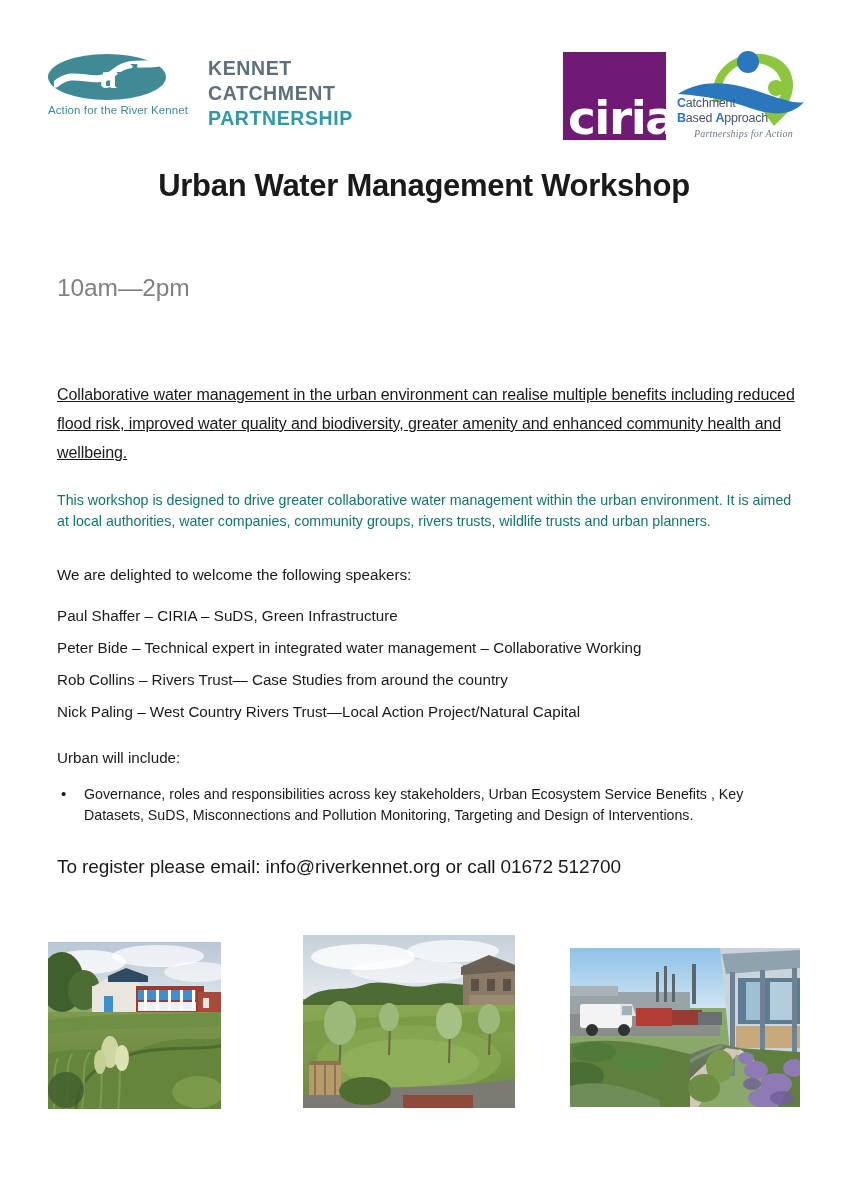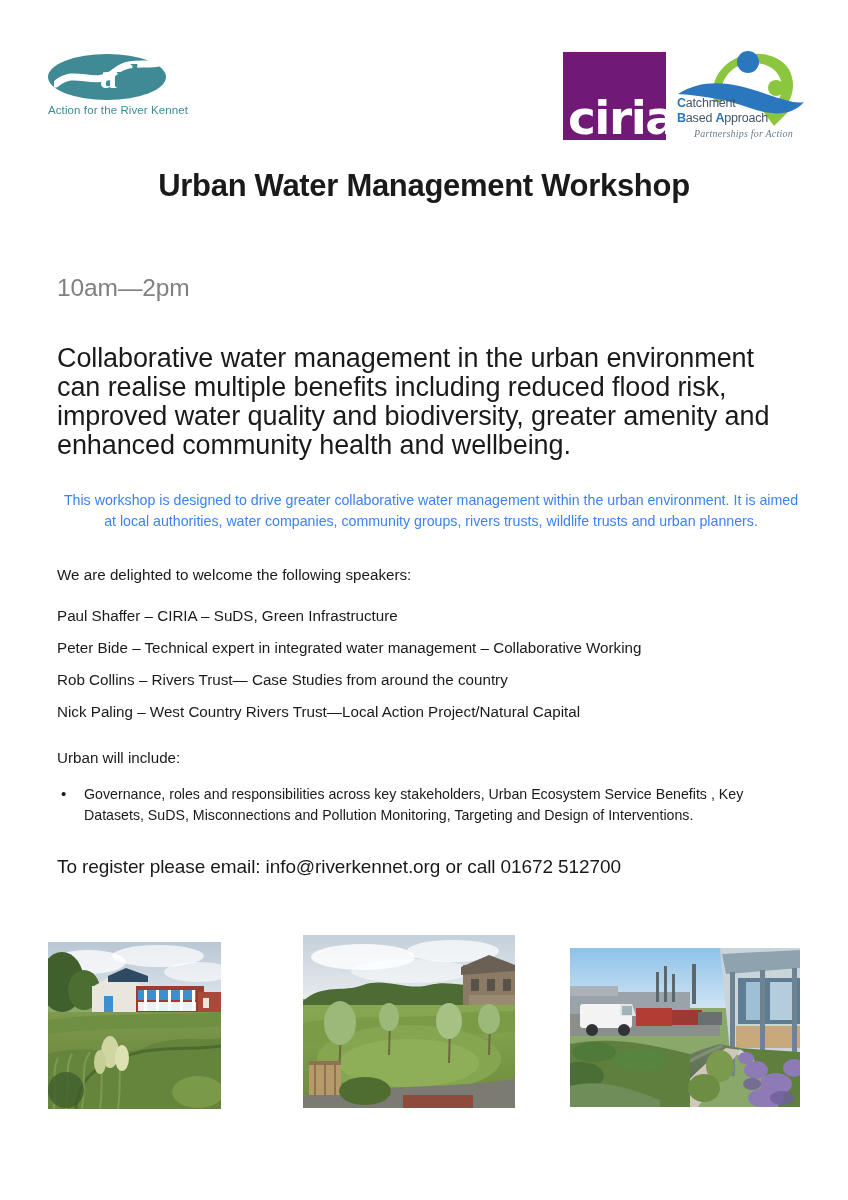--- a/index.html
+++ b/index.html
@@ -166,36 +166,36 @@
     top: 274px;
     font-size: 24.5px;
     color: #808080;
     letter-spacing: -0.1px;
   }
 
   
   .intro {
     position: absolute;
     left: 57px;
-    top: 344px;
+    top: 380px;
     width: 745px;
-    font-size: 27px;
+    font-size: 16px;
     line-height: 29px;
     color: #1a1a1a;
     letter-spacing: -0.1px;
+    text-decoration: underline;
   }
   .aimed {
     position: absolute;
     left: 57px;
     top: 490px;
     width: 748px;
     font-size: 14.2px;
     line-height: 21px;
-    color: #3b82f6;
-    text-align: center;
+    color: #0f766e;
   }
   .speakers-lead {
     position: absolute;
     left: 57px;
     top: 566px;
     font-size: 15.2px;
     color: #1a1a1a;
   }
   .speakers {
     position: absolute;
@@ -278,20 +278,25 @@
       <div class="ark-mark">
         <div class="ark-ellipse"></div>
         <svg class="ark-swoosh" viewBox="0 0 112 34">
           <path d="M2 24 C 22 6, 40 30, 62 11 C 76 0, 92 6, 104 3" stroke="#ffffff" stroke-width="7" fill="none" stroke-linecap="round"></path>
         </svg>
         <div class="ark-letters"><span class="w">a</span><span>rk</span></div>
       </div>
       <div class="ark-tagline">Action for the River Kennet</div>
     </div>
 
+    <div class="kcp">
+      <div class="grey">KENNET</div>
+      <div class="grey">CATCHMENT</div>
+      <div class="teal">PARTNERSHIP</div>
+    </div>
 
     <div class="ciria">
       <div class="ciria-text">ciria</div>
     </div>
 
     <div class="caba">
       <svg viewBox="0 0 130 100" style="position:absolute;left:0;top:0;width:130px;height:100px;">
         <path d="M38 56 C 30 20, 70 -2, 100 12 C 122 22, 122 52, 104 66 L 112 66 L 98 80 L 86 64 L 94 64 C 110 52, 110 28, 92 20 C 68 9, 40 26, 46 56 Z" fill="#8cc63f"></path>
         <path d="M2 48 C 30 30, 62 38, 90 48 C 108 54, 120 58, 128 56 C 116 70, 96 70, 74 62 C 52 54, 30 50, 2 48 Z" fill="#2a77bd"></path>
         <circle cx="72" cy="16" r="11" fill="#2a77bd"></circle>

